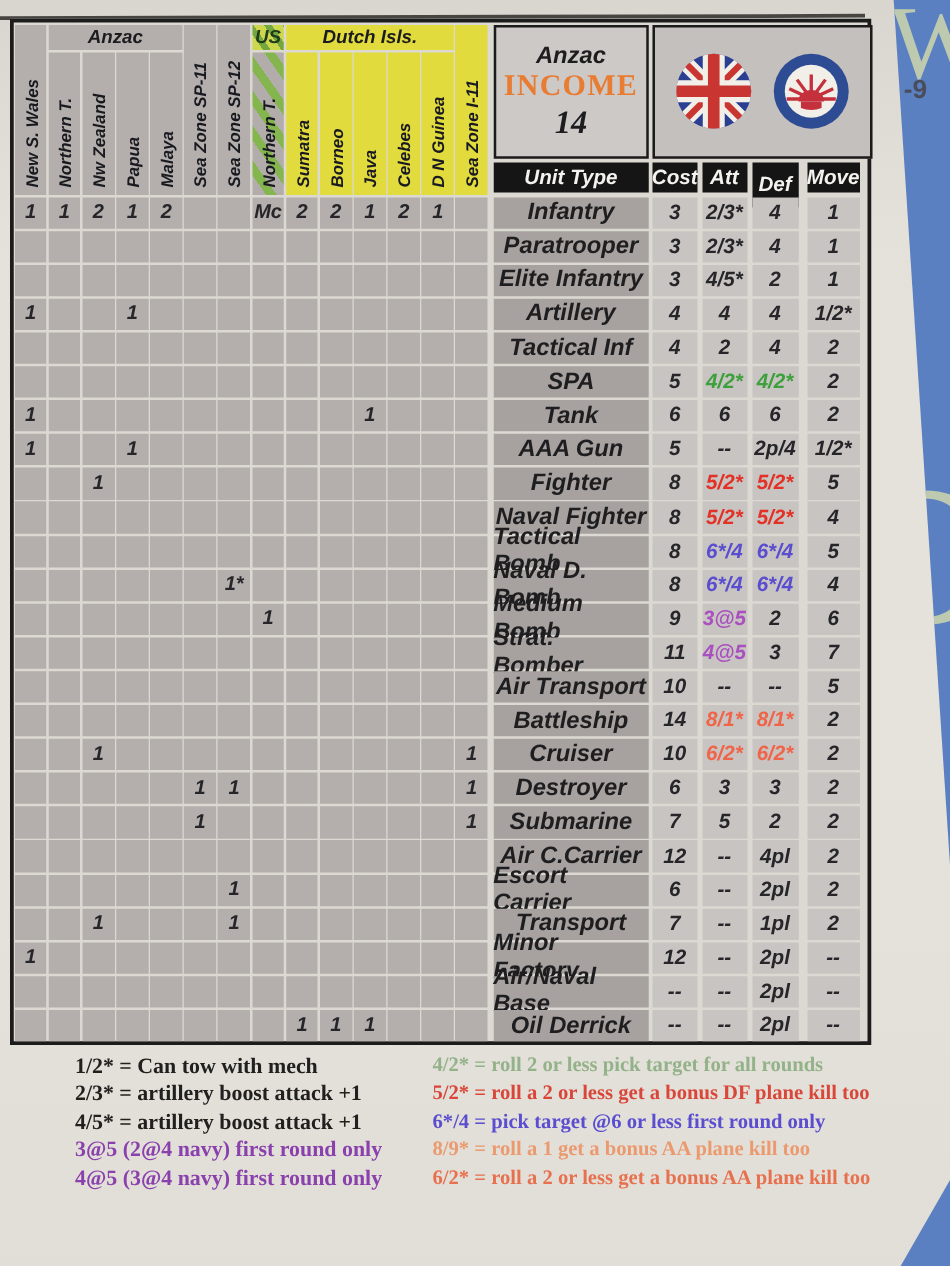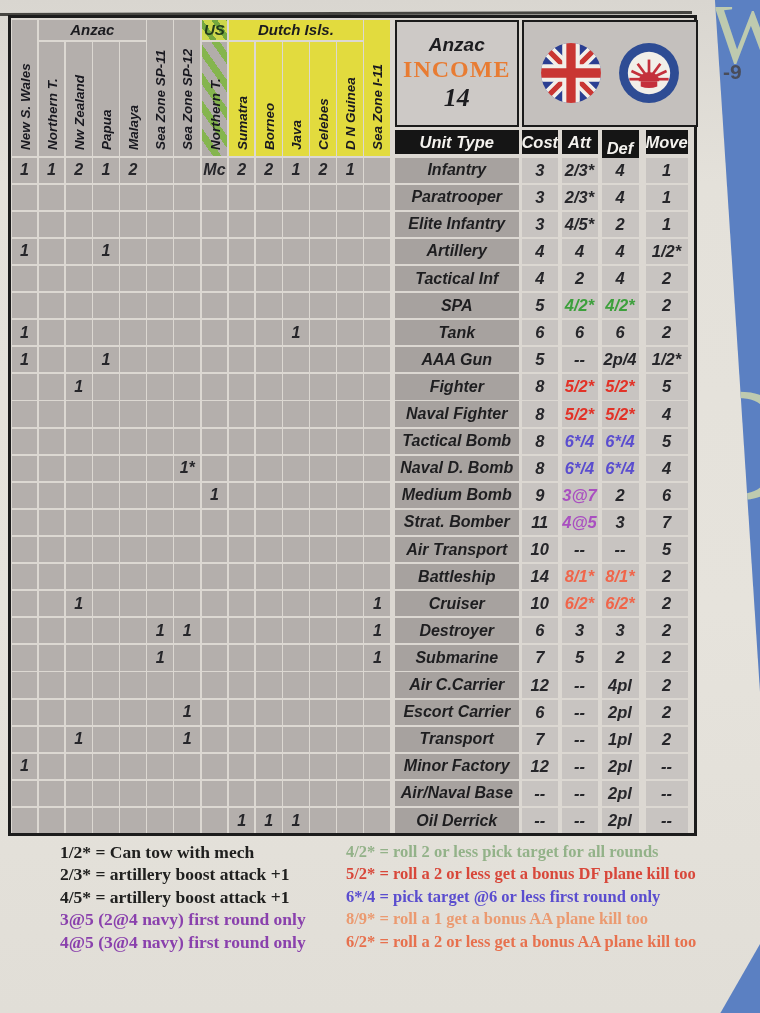--- a/index.html
+++ b/index.html
@@ -17,21 +17,21 @@
     padding-left:6px;line-height:26px;}
   .band{position:absolute;display:flex;align-items:center;justify-content:center;
     font-weight:bold;font-style:italic;font-size:15px;color:#1b1b1f;}
   .bg-grey{background:#b4afac;}
   .bg-yellow{background:#e2db3e;}
   .bg-striped{background:repeating-linear-gradient(55deg,#b2adaa 0 9px,#85b54e 9px 16px);}
   .bg-us{background:repeating-linear-gradient(55deg,#cdd74b 0 7px,#74a83e 7px 12px);color:#203a1c;}
   
   .ucell{position:absolute;display:flex;align-items:center;justify-content:center;
     font-weight:bold;font-style:italic;}
-  .uname{background:#a7a29f;font-size:16px;color:#1e1e20;}
+  .uname{background:#a7a29f;font-size:19px;color:#1e1e20;}
   .uval{background:#c8c4c1;font-size:16.5px;}
   .uhead{background:#151515;color:#f4f2ee;font-size:16.5px;}
   
   #income-cell{position:absolute;left:394.5px;top:19.5px;width:124.5px;height:107px;
     background:#cdc9c6;border:2.5px solid #1b1b1b;box-sizing:border-box;
     display:flex;flex-direction:column;align-items:center;justify-content:center;line-height:1.12;}
   #income-faction{font-weight:bold;font-style:italic;font-size:19px;color:#1d1d20;}
   #income-label{font-family:"Liberation Serif",serif;font-weight:bold;font-size:24px;letter-spacing:1px;color:#e87c33;}
   #income-value{font-family:"Liberation Serif",serif;font-weight:bold;font-style:italic;font-size:26px;color:#1d1d20;}
   #flags-cell{position:absolute;left:521.5px;top:19.5px;width:176px;height:107px;
@@ -554,21 +554,21 @@
       <div class="ucell uval" style="color: rgb(90, 77, 207); left: 561.5px; top: 428.5px; width: 36px; height: 25.3px; position: absolute;">6*/4</div>
       <div class="ucell uval" style="color: rgb(90, 77, 207); left: 601.5px; top: 428.5px; width: 37px; height: 25.3px; position: absolute;">6*/4</div>
       <div class="ucell uval" style="color: rgb(38, 38, 42); left: 645.5px; top: 428.5px; width: 42px; height: 25.3px; position: absolute;">5</div>
       <div class="ucell uname" style="left: 394.5px; top: 455.6px; width: 124.5px; height: 25.3px; position: absolute;">Naval D. Bomb</div>
       <div class="ucell uval" style="color: rgb(38, 38, 42); left: 522px; top: 455.6px; width: 35.5px; height: 25.3px; position: absolute;">8</div>
       <div class="ucell uval" style="color: rgb(90, 77, 207); left: 561.5px; top: 455.6px; width: 36px; height: 25.3px; position: absolute;">6*/4</div>
       <div class="ucell uval" style="color: rgb(90, 77, 207); left: 601.5px; top: 455.6px; width: 37px; height: 25.3px; position: absolute;">6*/4</div>
       <div class="ucell uval" style="color: rgb(38, 38, 42); left: 645.5px; top: 455.6px; width: 42px; height: 25.3px; position: absolute;">4</div>
       <div class="ucell uname" style="left: 394.5px; top: 482.7px; width: 124.5px; height: 25.3px; position: absolute;">Medium Bomb</div>
       <div class="ucell uval" style="color: rgb(38, 38, 42); left: 522px; top: 482.7px; width: 35.5px; height: 25.3px; position: absolute;">9</div>
-      <div class="ucell uval" style="color: rgb(169, 79, 192); left: 561.5px; top: 482.7px; width: 36px; height: 25.3px; position: absolute;">3@7</div>
+      <div class="ucell uval" style="color: rgb(169, 79, 192); left: 561.5px; top: 482.7px; width: 36px; height: 25.3px; position: absolute;">3@5</div>
       <div class="ucell uval" style="color: rgb(38, 38, 42); left: 601.5px; top: 482.7px; width: 37px; height: 25.3px; position: absolute;">2</div>
       <div class="ucell uval" style="color: rgb(38, 38, 42); left: 645.5px; top: 482.7px; width: 42px; height: 25.3px; position: absolute;">6</div>
       <div class="ucell uname" style="left: 394.5px; top: 509.8px; width: 124.5px; height: 25.3px; position: absolute;">Strat. Bomber</div>
       <div class="ucell uval" style="color: rgb(38, 38, 42); left: 522px; top: 509.8px; width: 35.5px; height: 25.3px; position: absolute;">11</div>
       <div class="ucell uval" style="color: rgb(169, 79, 192); left: 561.5px; top: 509.8px; width: 36px; height: 25.3px; position: absolute;">4@5</div>
       <div class="ucell uval" style="color: rgb(38, 38, 42); left: 601.5px; top: 509.8px; width: 37px; height: 25.3px; position: absolute;">3</div>
       <div class="ucell uval" style="color: rgb(38, 38, 42); left: 645.5px; top: 509.8px; width: 42px; height: 25.3px; position: absolute;">7</div>
       <div class="ucell uname" style="left: 394.5px; top: 536.9px; width: 124.5px; height: 25.3px; position: absolute;">Air Transport</div>
       <div class="ucell uval" style="color: rgb(38, 38, 42); left: 522px; top: 536.9px; width: 35.5px; height: 25.3px; position: absolute;">10</div>
       <div class="ucell uval" style="color: rgb(38, 38, 42); left: 561.5px; top: 536.9px; width: 36px; height: 25.3px; position: absolute;">--</div>

